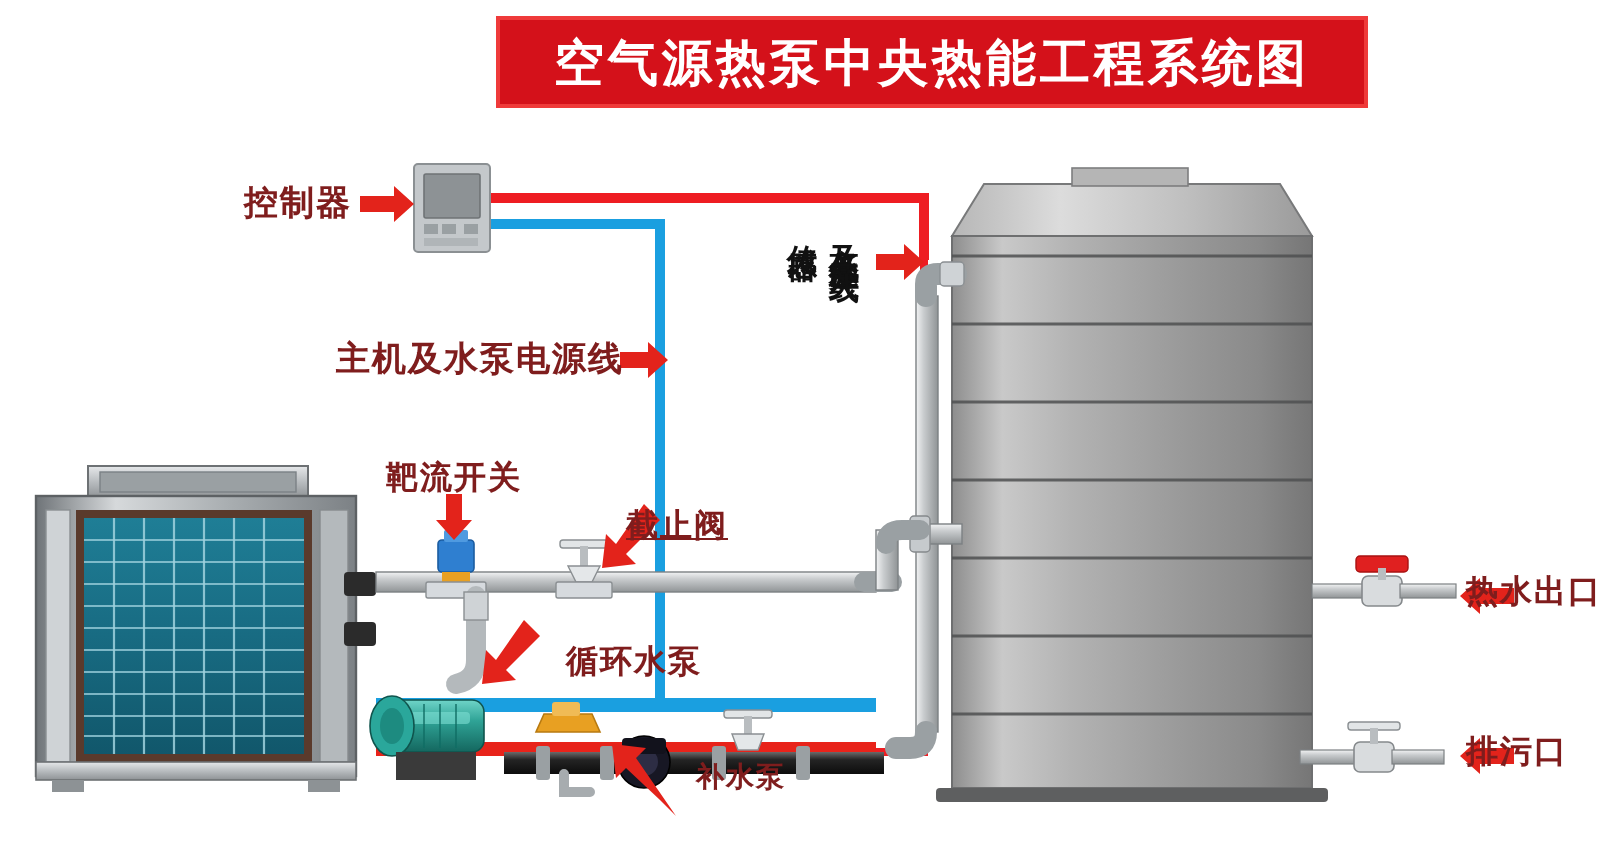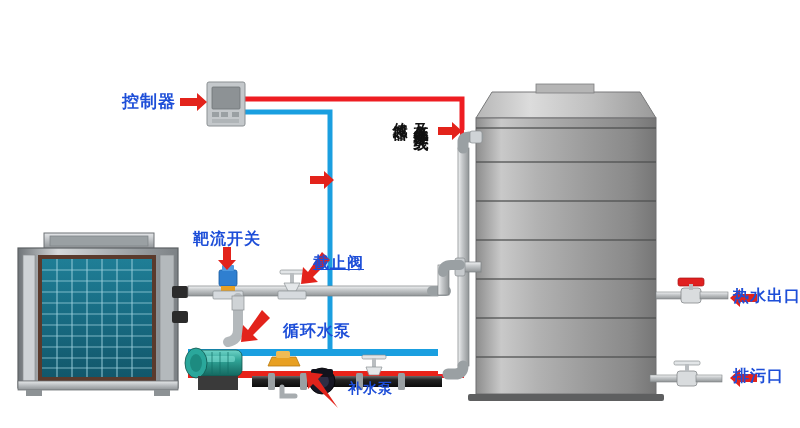--- a/index.html
+++ b/index.html
@@ -1,33 +1,36 @@
 <!DOCTYPE html>
 <html><head>
 <meta charset="utf-8">
 <style>
   html,body{margin:0;padding:0;background:#ffffff;}
   body{width:800px;height:428px;position:relative;overflow:hidden;
        font-family:"Liberation Sans","DejaVu Sans",sans-serif;}
   #stage{position:absolute;inset:0;width:800px;height:428px;background:#fff;}
-  .lbl{position:absolute;color:#1d4ed8;font-weight:bold;white-space:nowrap;
+  .lbl{position:absolute;color:#7f1d1d;font-weight:bold;white-space:nowrap;
        letter-spacing:1px;}
   .vlbl{position:absolute;color:#111;font-weight:bold;
         writing-mode:vertical-rl;text-orientation:upright;letter-spacing:2px;}
   svg{position:absolute;left:0;top:0;}
   .titlebox{position:absolute;background:#d4111a;border:2px solid #ef3a3a;
       display:flex;align-items:center;justify-content:center;}
   .titletext{color:#fff;font-weight:bold;letter-spacing:2px;
       font-family:"DejaVu Sans",sans-serif;}
 </style>
 </head>
 <body>
 
 <div id="stage">
 
+  <div class="titlebox" style="left:248px;top:8px;width:432px;height:42px;">
+    <span class="titletext" style="font-size:25px;">空气源热泵中央热能工程系统图</span>
+  </div>
 
   <svg width="800" height="428" viewBox="0 0 800 428">
     <defs>
       <linearGradient id="gTank" x1="0" y1="0" x2="1" y2="0">
         <stop offset="0" stop-color="#8d8d8d"></stop>
         <stop offset="0.14" stop-color="#c9c9c9"></stop>
         <stop offset="0.34" stop-color="#b2b2b2"></stop>
         <stop offset="0.62" stop-color="#9b9b9b"></stop>
         <stop offset="0.85" stop-color="#8a8a8a"></stop>
         <stop offset="1" stop-color="#767676"></stop>
@@ -290,20 +293,21 @@
       <polygon points="338,408 330,400 313,384 308,389 306,372 323,374 318,379"></polygon>
 
       <polygon points="757,294 740,294 740,289 730,298 740,307 740,302 757,302"></polygon>
 
       <polygon points="757,374 740,374 740,369 730,378 740,387 740,382 757,382"></polygon>
     </g>
   </svg>
 
   <span class="lbl" style="left:122px;top:90px;font-size:17px;">控制器</span>
 
+  <span class="lbl" style="left:168px;top:168px;font-size:17px;">主机及水泵电源线</span>
 
   <span class="vlbl" style="left:390px;top:110px;font-size:15px;">传感器</span>
 
   <span class="vlbl" style="left:411px;top:110px;font-size:15px;">及高低水位开关线</span>
 
   <span class="lbl" style="left:193px;top:229px;font-size:16px;">靶流开关</span>
 
   <span class="lbl" style="left:313px;top:253px;font-size:16px;text-decoration:underline;">截止阀</span>
 
   <span class="lbl" style="left:261px;top:321px;font-size:16px;margin-left:22px;">循环水泵</span>

